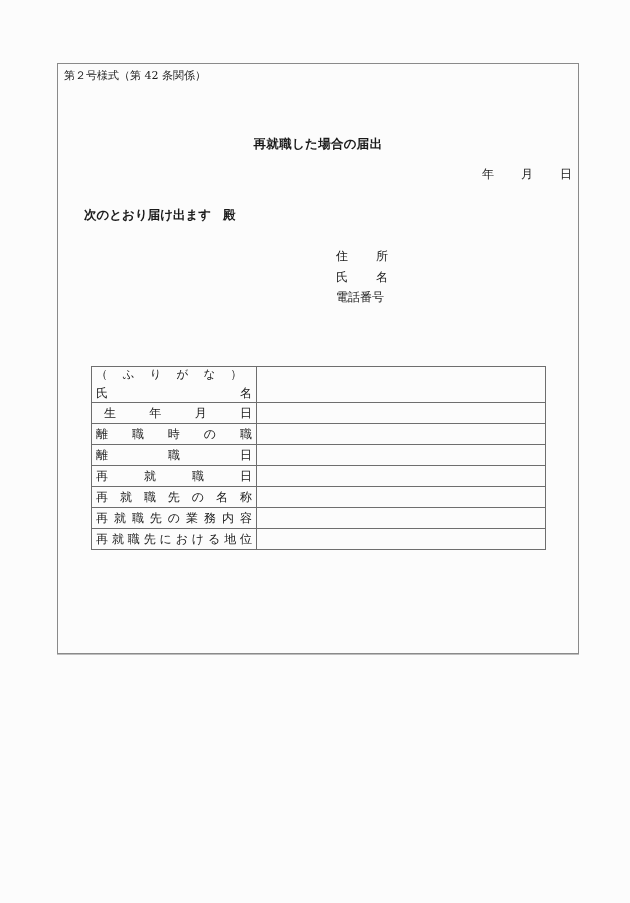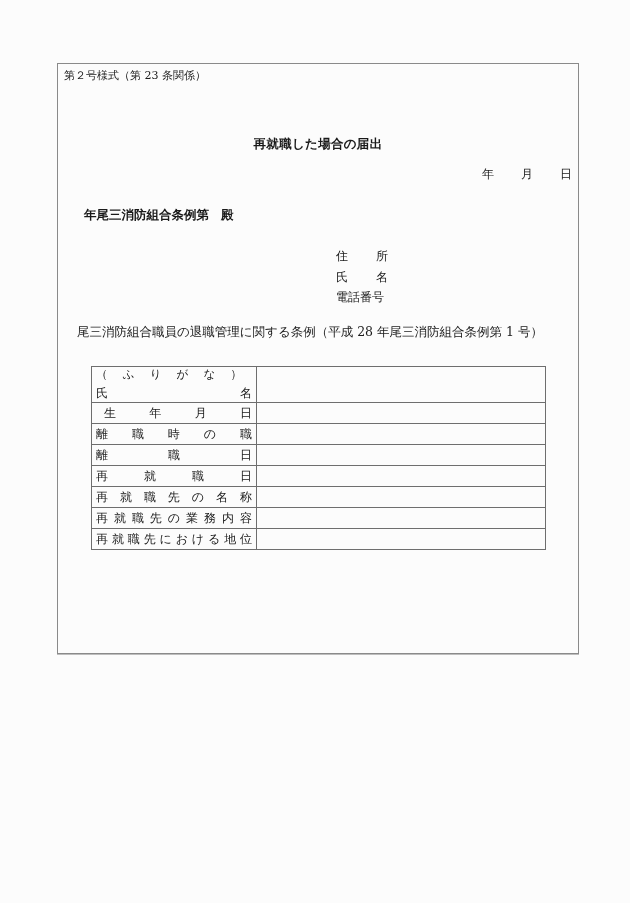--- a/index.html
+++ b/index.html
@@ -36,47 +36,46 @@
   table.form td.label { width: 156px; }
   table.form td.value { }
   .spread { display: flex; justify-content: space-between; }
   .furigana { font-size: 11.5px; }
   .name-row td { height: 43px; }
 </style>
 </head>
 <body>
 
 <div class="frame">
-  <div class="abs form-no">第２号様式（第 23 条関係）</div>
+  <div class="abs form-no">第２号様式（第 42 条関係）</div>
   <div class="abs title">再就職した場合の届出</div>
 
   <div class="abs date">
     <span class="y">年</span>
     <span class="m">月</span>
     <span class="d">日</span>
   </div>
 
   <div class="abs addressee">
-    <span>年尾三消防組合条例第</span><span class="dono">殿</span>
+    <span>次のとおり届け出ます</span><span class="dono">殿</span>
   </div>
 
   <div class="abs sender">
     <div class="row">
       <span>住</span>
       <span>所</span>
     </div>
     <div class="row">
       <span>氏</span>
       <span>名</span>
     </div>
     <div class="row full">電話番号</div>
   </div>
 
   <div class="abs body-text">
-    <div class="l1">尾三消防組合職員の退職管理に関する条例（平成 28 年尾三消防組合条例第 1 号）</div>
   </div>
 
   <table class="form">
     <tbody>
         <tr class="name-row">
       <td class="label">
         <div class="spread furigana" style="padding-right:10px;">
           <span>（</span>
           <span>ふ</span>
           <span>り</span>

